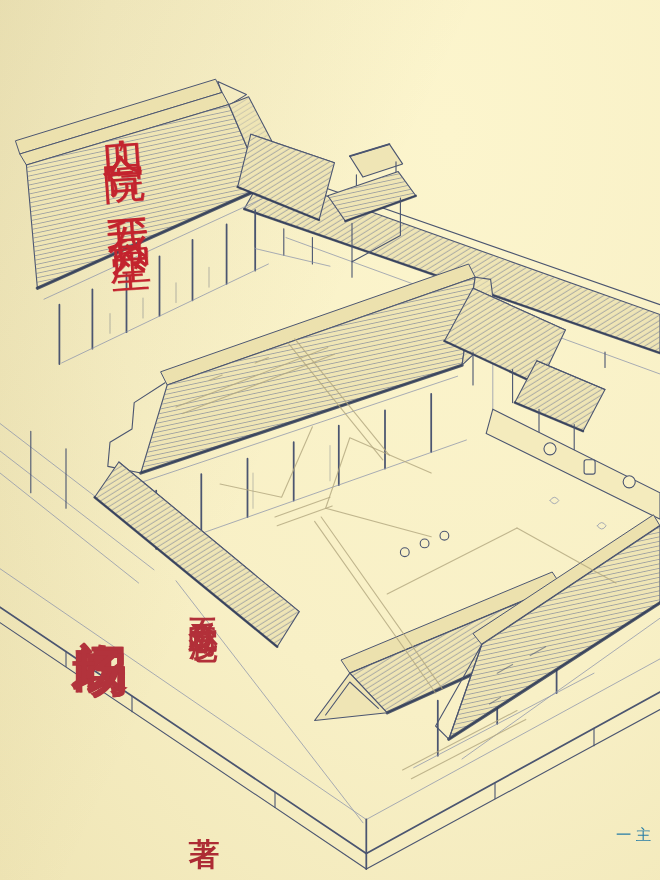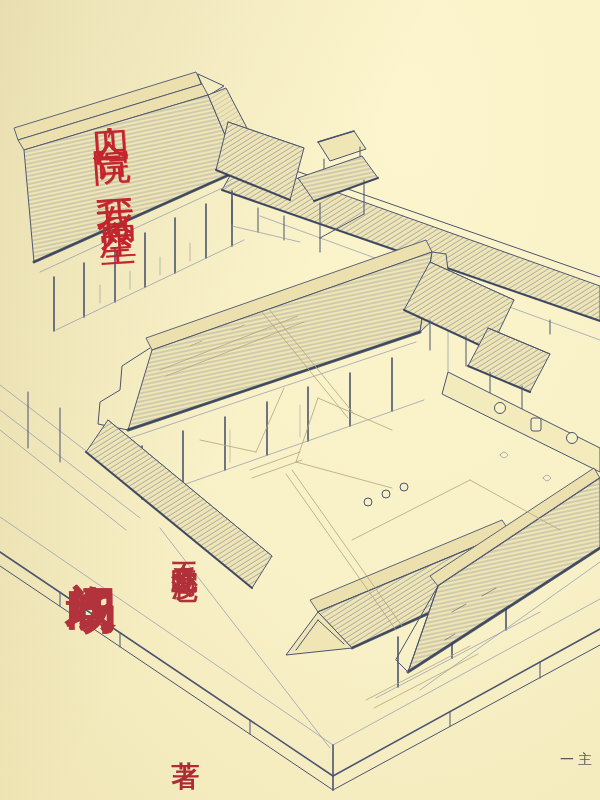--- a/index.html
+++ b/index.html
@@ -43,21 +43,21 @@
     font-size:26px;font-weight:700;letter-spacing:3px;line-height:1;
     color:#b23039;
   }
   .author-suffix{
     left:171px;top:739px;
     font-size:28px;font-weight:700;line-height:1;
     color:#ad2b34;
   }
   .corner-mark{
     position:absolute;left:560px;top:751px;
-    font-size:14px;letter-spacing:4px;color:#404040;opacity:.85;
+    font-size:14px;letter-spacing:4px;color:#0369a1;opacity:.85;
     white-space:nowrap;
   }
 
   
   .ink{stroke:#4b5570;fill:none;stroke-width:1;stroke-linecap:round;stroke-linejoin:round;}
   .ink2{stroke:#4b5570;fill:none;stroke-width:1.6;stroke-linecap:round;stroke-linejoin:round;}
   .dark{stroke:#2e3a57;fill:none;stroke-width:3;stroke-linecap:round;opacity:.82;}
   .dark2{stroke:#2e3a57;fill:none;stroke-width:2.2;stroke-linecap:round;opacity:.8;}
   .faint{stroke:#8a92ab;fill:none;stroke-width:.9;opacity:.75;stroke-linecap:round;}
   .ground{stroke:#b1a67e;fill:none;stroke-width:1;opacity:.8;stroke-linecap:round;}

